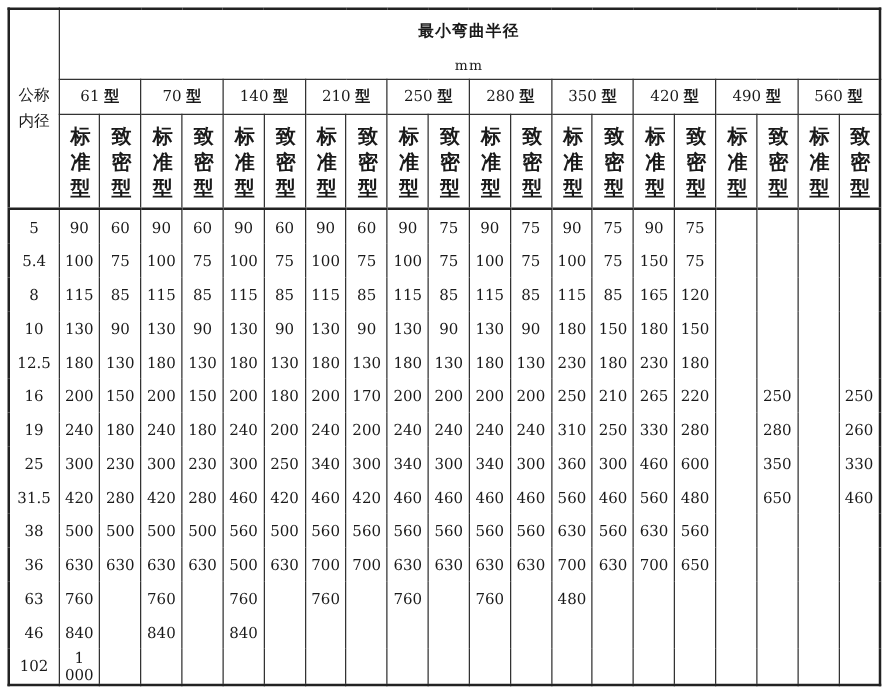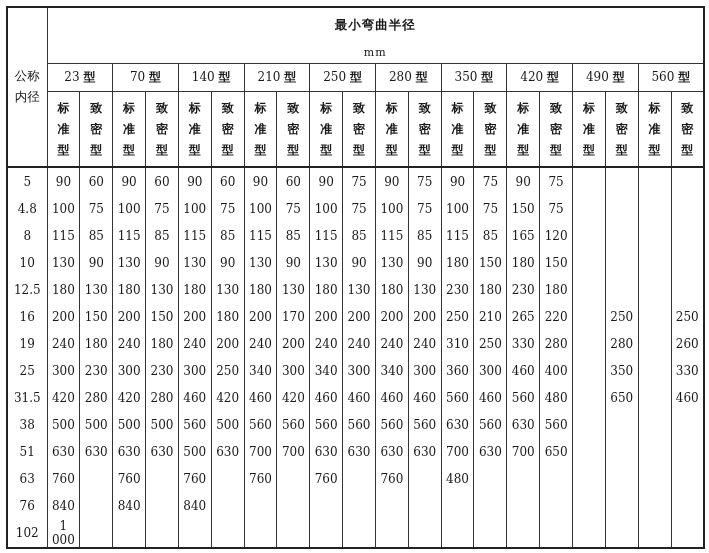--- a/index.html
+++ b/index.html
@@ -22,21 +22,21 @@
     text-align: center;
     vertical-align: middle;
     font-weight: normal;
   }
   .h-title { height: 55px; border-bottom: 1px solid #333; }
   .h-title .t1 { font-family: Liberation Sans, sans-serif; font-weight: bold; font-size: 12.5px; letter-spacing: 1px; display: block; margin-top: 4px; }
   .h-title .t2 { font-size: 11px; display: block; margin-top: 12px; letter-spacing: 1px; }
   .h-type { height: 27px; border-bottom: 1px solid #333; font-size: 12px; }
   .h-type .cn { font-family: "DejaVu Sans", sans-serif; font-weight: bold; }
   .h-sub { height: 74px; border-bottom: 2px solid #222; }
-  .h-sub .v { font-family: "DejaVu Sans", sans-serif; font-weight: bold; font-size: 12px; line-height: 21px; display: inline-block; width: 14px; word-break: break-all; text-align: center; }
+  .h-sub .v { font-family: "DejaVu Sans", sans-serif; font-weight: bold; font-size: 16px; line-height: 21px; display: inline-block; width: 14px; word-break: break-all; text-align: center; }
   .h-label { font-family: Liberation Sans, sans-serif; font-weight: bold; font-size: 12.5px; line-height: 21px; vertical-align: top !important; padding-top: 58px !important; border-bottom: 2px solid #222; }
   .h-label span { display: block; }
   tr.data td { height: 27px; border-top: none; border-bottom: none; font-size: 12px; }
   tr.data td.dn { font-size: 12px; }
   col.c0 { width: 40px; }
   col.cd { width: 32.85px; }
 </style>
 </head>
 <body>
 
@@ -70,21 +70,21 @@
         <th rowspan="3" class="h-label">
           <span>公称</span>
           <span>内径</span>
         </th>
         <th colspan="20" class="h-title">
           <span class="t1">最小弯曲半径</span>
           <span class="t2">mm</span>
         </th>
       </tr>
       <tr id="type-row">
-          <th colspan="2" class="h-type"><span>23</span> <span class="cn">型</span></th>
+          <th colspan="2" class="h-type"><span>61</span> <span class="cn">型</span></th>
           <th colspan="2" class="h-type"><span>70</span> <span class="cn">型</span></th>
           <th colspan="2" class="h-type"><span>140</span> <span class="cn">型</span></th>
           <th colspan="2" class="h-type"><span>210</span> <span class="cn">型</span></th>
           <th colspan="2" class="h-type"><span>250</span> <span class="cn">型</span></th>
           <th colspan="2" class="h-type"><span>280</span> <span class="cn">型</span></th>
           <th colspan="2" class="h-type"><span>350</span> <span class="cn">型</span></th>
           <th colspan="2" class="h-type"><span>420</span> <span class="cn">型</span></th>
           <th colspan="2" class="h-type"><span>490</span> <span class="cn">型</span></th>
           <th colspan="2" class="h-type"><span>560</span> <span class="cn">型</span></th>
         </tr>
@@ -129,21 +129,21 @@
           <td>90</td>
           <td>75</td>
           <td>90</td>
           <td>75</td>
           <td></td>
           <td></td>
           <td></td>
           <td></td>
         </tr>
         <tr class="data">
-          <td class="dn">4.8</td>
+          <td class="dn">5.4</td>
           <td>100</td>
           <td>75</td>
           <td>100</td>
           <td>75</td>
           <td>100</td>
           <td>75</td>
           <td>100</td>
           <td>75</td>
           <td>100</td>
           <td>75</td>
@@ -283,21 +283,21 @@
           <td>250</td>
           <td>340</td>
           <td>300</td>
           <td>340</td>
           <td>300</td>
           <td>340</td>
           <td>300</td>
           <td>360</td>
           <td>300</td>
           <td>460</td>
-          <td>400</td>
+          <td>600</td>
           <td></td>
           <td>350</td>
           <td></td>
           <td>330</td>
         </tr>
         <tr class="data">
           <td class="dn">31.5</td>
           <td>420</td>
           <td>280</td>
           <td>420</td>
@@ -336,21 +336,21 @@
           <td>630</td>
           <td>560</td>
           <td>630</td>
           <td>560</td>
           <td></td>
           <td></td>
           <td></td>
           <td></td>
         </tr>
         <tr class="data">
-          <td class="dn">51</td>
+          <td class="dn">36</td>
           <td>630</td>
           <td>630</td>
           <td>630</td>
           <td>630</td>
           <td>500</td>
           <td>630</td>
           <td>700</td>
           <td>700</td>
           <td>630</td>
           <td>630</td>
@@ -382,21 +382,21 @@
           <td>480</td>
           <td></td>
           <td></td>
           <td></td>
           <td></td>
           <td></td>
           <td></td>
           <td></td>
         </tr>
         <tr class="data">
-          <td class="dn">76</td>
+          <td class="dn">46</td>
           <td>840</td>
           <td></td>
           <td>840</td>
           <td></td>
           <td>840</td>
           <td></td>
           <td></td>
           <td></td>
           <td></td>
           <td></td>

